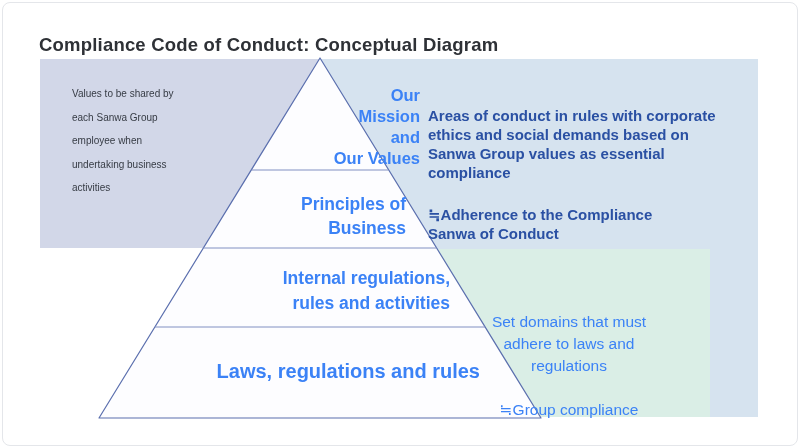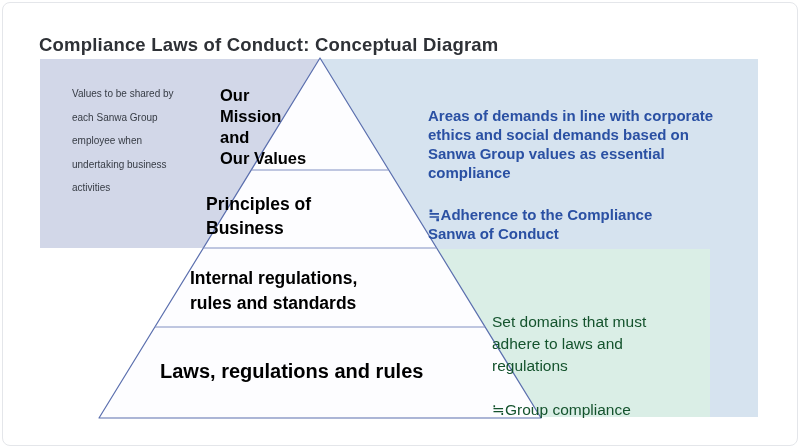--- a/index.html
+++ b/index.html
@@ -33,59 +33,59 @@
     font-size: 10px; line-height: 23.5px; font-weight: 500;
     color: #363b44;
   }
   .right-note-text {
     left: 428px; top: 87px; width: 340px;
     font-size: 15px; line-height: 19px; font-weight: 700;
     color: #2a50a3;
   }
   .right-note-text .para2 { margin-top: 4px; }
   .bottom-note-text {
-    left: 492px; top: 289px; width: 200px; text-align: left;
+    left: 469px; top: 289px; width: 200px; text-align: center;
     font-size: 15.5px; line-height: 22px; font-weight: 500;
-    color: #14532d;
+    color: #3b82f6;
   }
   .pyr-label {
-    position: absolute; z-index: 3; text-align: left; white-space: pre-line;
-    font-weight: 700; color: #000000;
+    position: absolute; z-index: 3; text-align: right; white-space: pre-line;
+    font-weight: 700; color: #3b82f6;
   }
   .pyr-l1 { left: 220px; top: 85px;  width: 200px; font-size: 16.5px; line-height: 21px; }
   .pyr-l2 { left: 206px; top: 192px; width: 200px; font-size: 17.5px; line-height: 24px; }
   .pyr-l3 { left: 190px; top: 266px; width: 260px; font-size: 17.5px; line-height: 25px; }
   .pyr-l4 { left: 160px; top: 360px; width: 320px; font-size: 20px; line-height: 22px; }
 </style>
 </head>
 <body>
 
 <div class="card"></div>
 
-<h1 class="page-title">Compliance Laws of Conduct: Conceptual Diagram</h1>
+<h1 class="page-title">Compliance Code of Conduct: Conceptual Diagram</h1>
 
 <div class="note-box box-left"></div>
 <div class="note-box box-right"></div>
 <div class="note-box box-bottom"></div>
 
 <svg class="pyramid-svg" width="800" height="448" viewBox="0 0 800 448">
   <polygon points="320,58 99,418 541,418" fill="#fdfdff" stroke="#5b6fae" stroke-width="1.2" stroke-linejoin="round"></polygon>
   <line x1="251.5" y1="170" x2="388.5" y2="170" stroke="#8190c2" stroke-width="1"></line>
   <line x1="203.5" y1="248" x2="436.5" y2="248" stroke="#8190c2" stroke-width="1"></line>
   <line x1="155" y1="327" x2="485" y2="327" stroke="#8190c2" stroke-width="1"></line>
 </svg>
 
 <div class="txt left-note-text">Values to be shared by
 each Sanwa Group
 employee when
 undertaking business
 activities</div>
 
 <div class="txt right-note-text">
-  <div class="para1">Areas of demands in line with corporate
+  <div class="para1">Areas of conduct in rules with corporate
 ethics and social demands based on
 Sanwa Group values as essential
 compliance</div>
   <div class="para2">≒Adherence to the Compliance
 Sanwa of Conduct</div>
 </div>
 
 <div class="txt bottom-note-text">
   <div class="para1">Set domains that must
 adhere to laws and
@@ -93,14 +93,14 @@
   <div class="para2">≒Group compliance</div>
 </div>
 
 <div class="pyr-label pyr-l1">Our
 Mission
 and
 Our Values</div>
 <div class="pyr-label pyr-l2">Principles of
 Business</div>
 <div class="pyr-label pyr-l3">Internal regulations,
-rules and standards</div>
+rules and activities</div>
 <div class="pyr-label pyr-l4">Laws, regulations and rules</div>
 
 </body></html>

